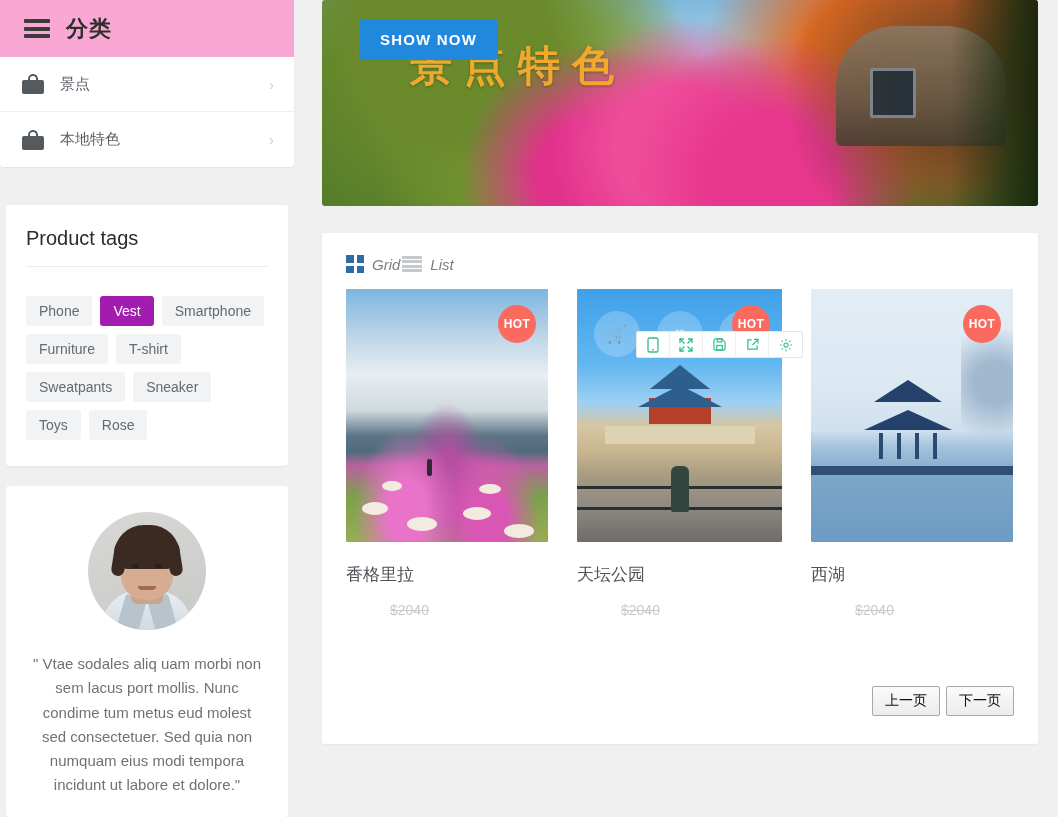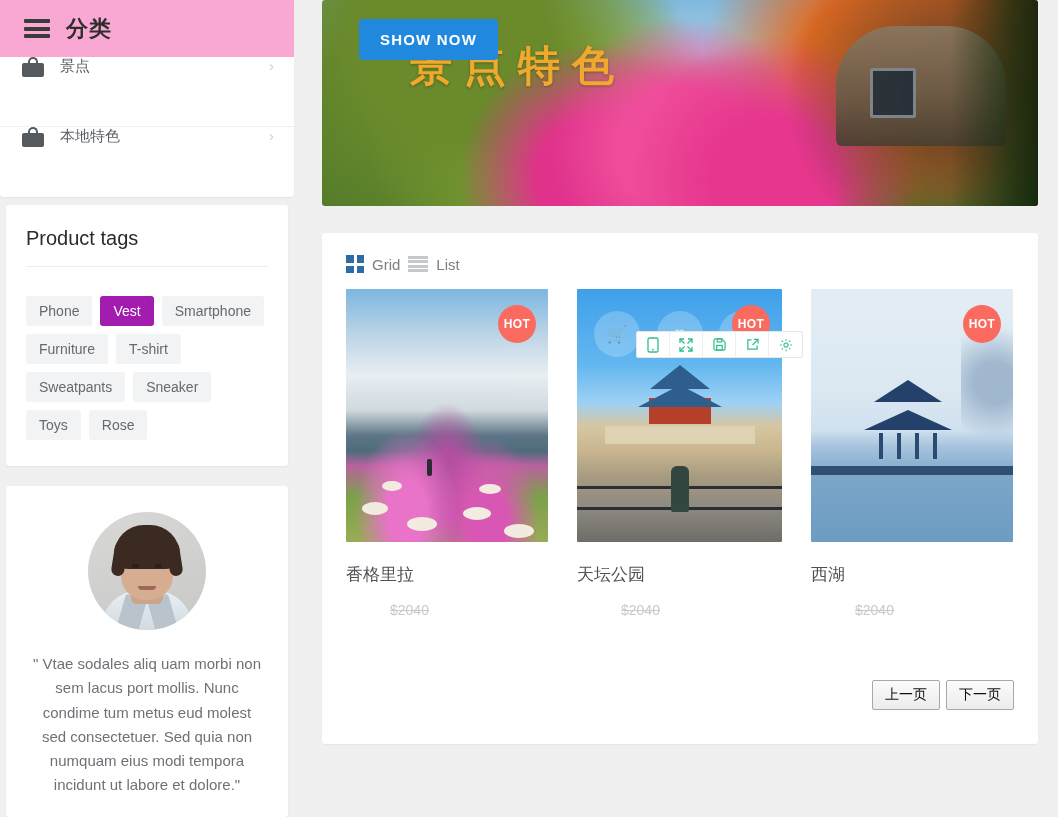--- a/index.html
+++ b/index.html
@@ -24,21 +24,21 @@
   .cat-header {
     height: 57px; background: #f9a8d4;
     display: flex; align-items: center; padding: 0 0 0 24px;
   }
   .hamburger { width: 26px; height: 19px; display: flex; flex-direction: column;
     justify-content: space-between; margin-right: 16px; }
   .hamburger i { display: block; height: 4px; background: #3b3b3b; border-radius: 1px; }
   .cat-title { font-size: 22px; color: #2e2e2e; font-weight: bold; letter-spacing: 1px; }
 
   .cat-item {
-    height: 70px; display: flex; align-items: flex-start; padding: 0 20px 0 22px;
+    height: 55px; display: flex; align-items: center; padding: 0 20px 0 22px;
     border-bottom: 1px solid #efefef; background: #fff; cursor: pointer;
   }
   .cat-item:last-child { border-bottom: none; }
   .bag-icon { width: 22px; height: 20px; position: relative; margin-right: 16px; flex: none; }
   .bag-icon .body { position: absolute; left: 0; bottom: 0; width: 22px; height: 14px;
     background: #555a5e; border-radius: 2px; }
   .bag-icon .handle { position: absolute; left: 6px; top: 0; width: 10px; height: 9px;
     border: 2.5px solid #555a5e; border-bottom: none; border-radius: 6px 6px 0 0; }
   .cat-label { font-size: 15px; color: #5c6066; flex: 1; }
   .chev { color: #cfcfcf; font-size: 15px; }
@@ -129,21 +129,21 @@
     position: absolute; left: 88px; top: 38px; font-size: 42px; font-weight: bold;
     color: #f0a92c; letter-spacing: 12px;
     text-shadow: 0 1px 3px rgba(0,0,0,.28);
   }
 
   .products-card {
     position: absolute; left: 0; top: 233px; width: 716px; height: 511px;
     background: #fff; border-radius: 3px; box-shadow: 0 1px 2px rgba(0,0,0,.05);
     padding: 22px 24px 0 24px;
   }
-  .view-toggle { display: flex; align-items: center; gap: 8px; margin-bottom: 16px; }
+  .view-toggle { display: flex; align-items: center; gap: 2px; margin-bottom: 16px; font-style: italic; }
   .vt { display: flex; align-items: center; gap: 8px; cursor: pointer; }
   .grid-ico { width: 18px; height: 18px; display: grid; grid-template-columns: 1fr 1fr;
     grid-template-rows: 1fr 1fr; gap: 3px; }
   .grid-ico i { background: #2e6da4; display: block; }
   .list-ico { width: 20px; height: 16px; display: flex; flex-direction: column;
     justify-content: space-between; }
   .list-ico i { display: block; height: 3px; background: #c6c9cc; }
   .vt-label { font-size: 15px; color: #7b7f84; }
 
   .prod-row { display: flex; gap: 29px; position: relative; }
@@ -223,21 +223,21 @@
   .float-tools {
     position: absolute; left: 290px; top: 42px; display: flex;
     background: #fff; border: 1px solid #e6e6e6; border-radius: 2px; z-index: 5;
   }
   .float-tools .ft {
     width: 33px; height: 25px; display: flex; align-items: center; justify-content: center;
     border-right: 1px solid #eee; color: #2ebf86; cursor: pointer;
   }
   .float-tools .ft:last-child { border-right: none; }
 
-  .pager { position: absolute; right: 24px; bottom: 34px; display: flex; gap: 6px; padding-left: 12px; }
+  .pager { position: absolute; right: 24px; bottom: 28px; display: flex; gap: 6px; padding-left: 12px; }
   .pager button {
     font-family: "Liberation Sans", sans-serif; font-size: 14px; color: #111;
     background: linear-gradient(180deg,#fbfbfb 0%,#ececec 100%);
     border: 1px solid #a8a8a8; border-radius: 2px; padding: 5px 12px; cursor: pointer;
   }
 </style>
 </head>
 <body>
 
 <div class="page">

